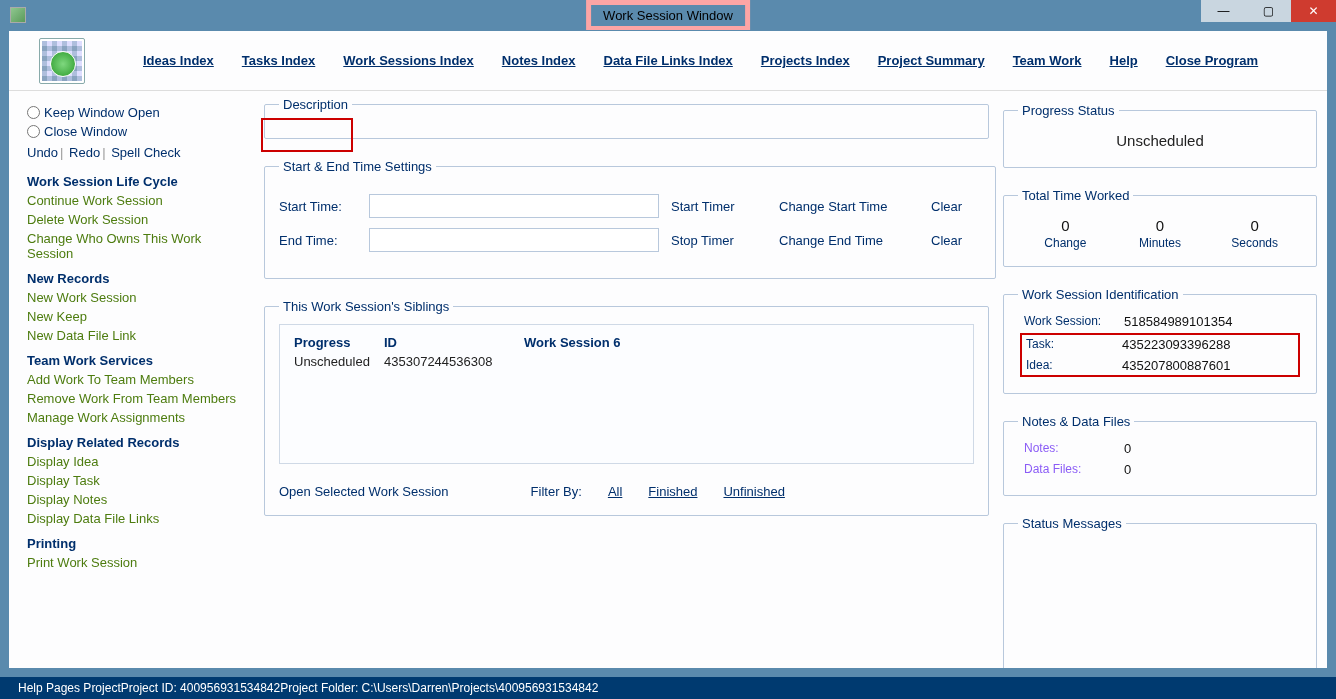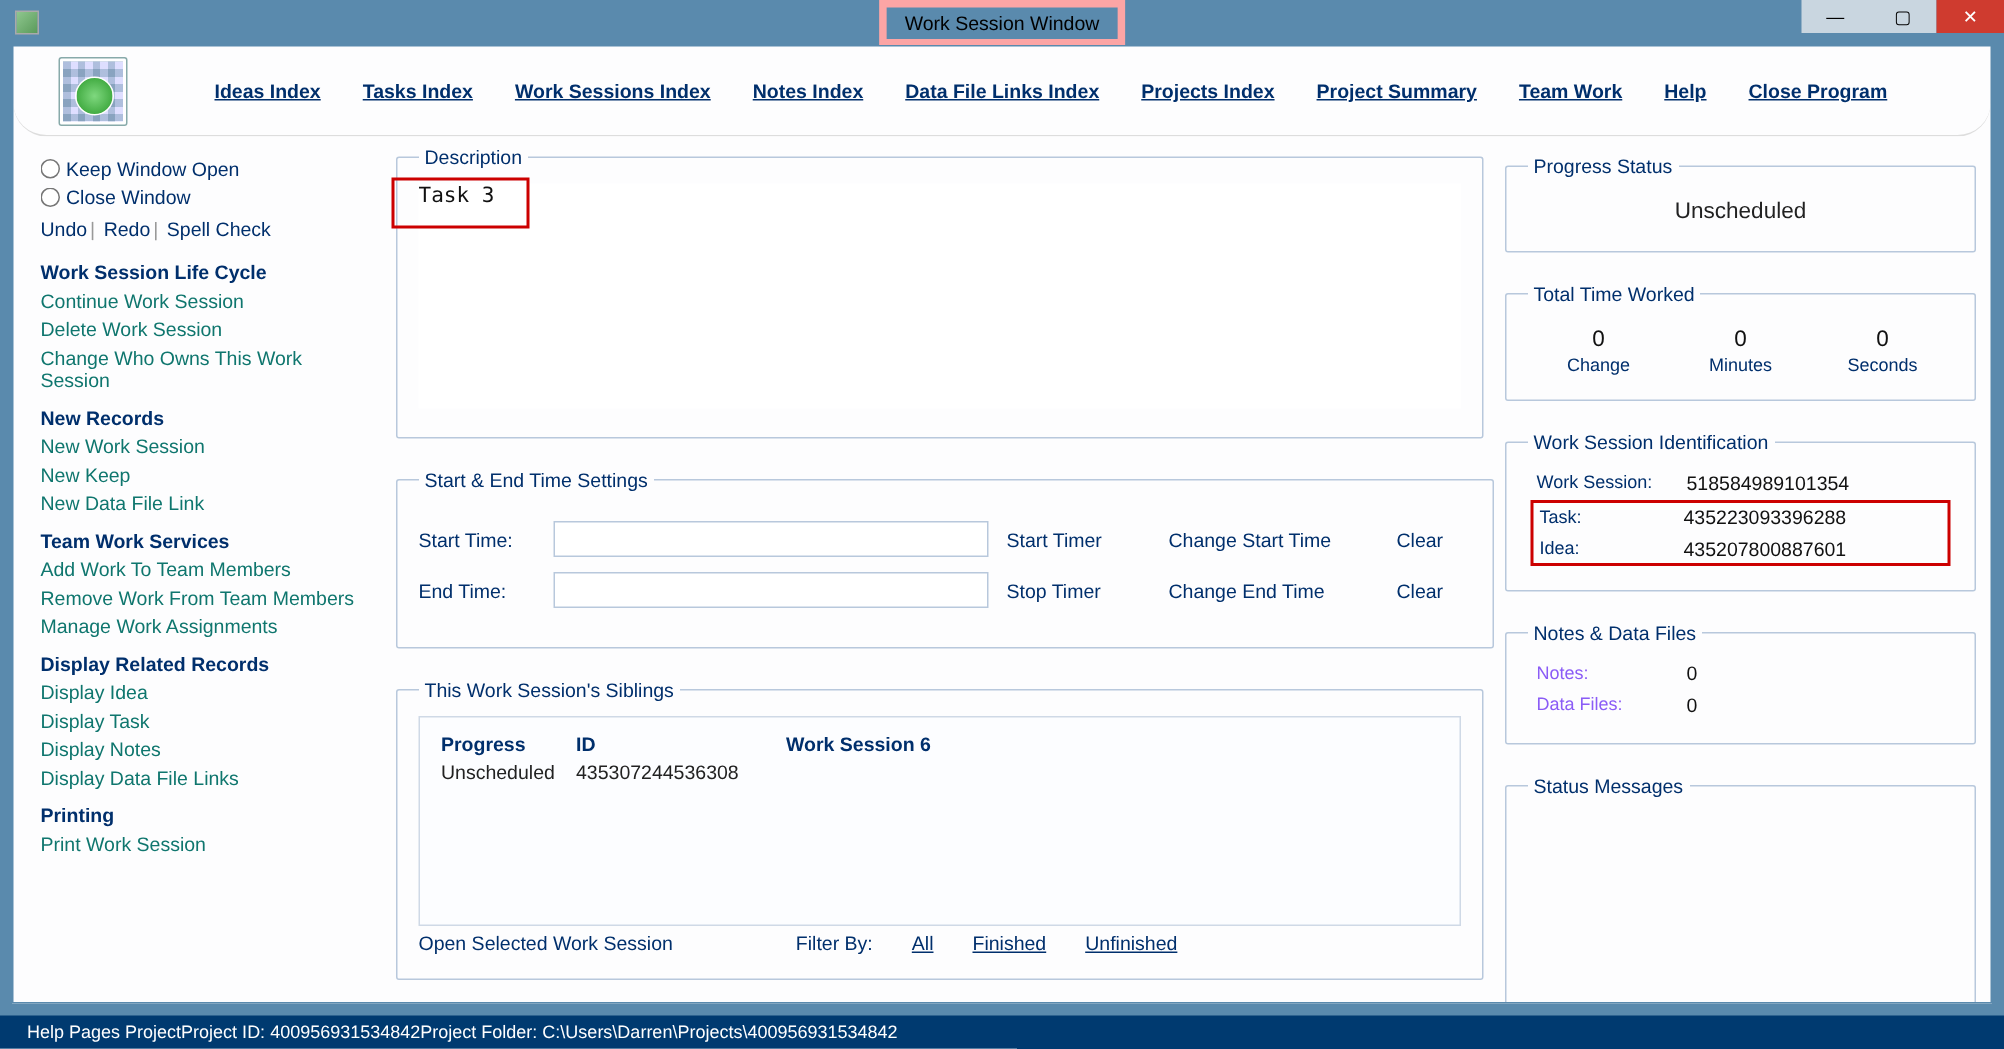--- a/index.html
+++ b/index.html
@@ -7,55 +7,55 @@
 
   .titlebar { height: 30px; background: #5a8aad; display: flex; align-items: center; position: relative; }
   .titlebar-icon { width: 16px; height: 16px; margin: 0 6px 0 10px; background: linear-gradient(135deg,#8fc78f,#5a9a5a); border:1px solid #aaa; }
   .titlebar-title { position:absolute; left:50%; transform:translateX(-50%); font-size:13px; color:#000; border:5px solid #fca5a5; padding:3px 12px; }
   .win-controls { position:absolute; right:0; top:0; height:22px; display:flex; }
   .win-btn { width:45px; height:22px; display:flex; align-items:center; justify-content:center; font-family:Arial; }
   .win-btn.min { background:#c9d6e0; } .win-btn.max { background:#c9d6e0; } .win-btn.close { background:#cf3b2f; color:#fff; }
 
   .client { position:absolute; left:8px; top:30px; right:8px; bottom:30px; background:#fdfdfe; border:1px solid #5a8aad; display:flex; flex-direction:column; }
 
-  .menubar { height: 60px; display:flex; align-items:center; gap:28px; padding: 0 20px 0 30px; border-bottom:1px solid #ddd;border-radius:22px; }
+  .menubar { height: 60px; display:flex; align-items:center; gap:28px; padding: 0 20px 0 30px; border-bottom:1px solid #ddd; }
   .app-icon { width:46px; height:46px; background:#fff; border:1px solid #8aa; border-radius:2px; display:flex; align-items:center;justify-content:center; margin-right:30px; position:relative; }
   .app-icon .calgrid { width:40px;height:40px; background: repeating-linear-gradient(0deg,#bcd 0 5px,#eef 5px 10px), repeating-linear-gradient(90deg,#bcd 0 5px,#eef 5px 10px); background-blend-mode: multiply; position:relative;}
   .app-icon .clock { position:absolute; width:26px;height:26px; border-radius:50%; background:radial-gradient(circle,#7fd87f 0%,#2a9a2a 100%); top:12px; left:10px; border:1px solid #fff; }
   .menu-link { color:#002f6c; text-decoration:underline; font-size:13px; cursor:pointer; font-weight:700; }
 
   .workarea { flex:1; display:flex; overflow:hidden; }
   .sidebar { width:245px; padding:10px 6px 10px 18px; overflow:auto; }
   .sidebar .radio-row { display:flex; align-items:center; gap:4px; color:#002f6c; font-size:13px; margin:4px 0; }
   .sidebar .radio-row input { accent-color:#002f6c; }
   .small-links { color:#002f6c; margin:6px 0 14px; font-size:13px; }
   .small-links span { cursor:pointer; }
   .small-links .sep { color:#999; margin:0 2px; }
   .group-head { color:#002f6c; font-weight:700; margin:10px 0 4px; font-size:13px; }
-  .side-link { display:block; color:#0f766e; font-size:13px; margin:4px 0; cursor:pointer; }
+  .side-link { display:block; color:#4d7c0f; font-size:13px; margin:4px 0; cursor:pointer; }
 
   .center { flex:1; padding: 0 10px 10px 10px; overflow:auto; position:relative; }
   fieldset.panel { border:1px solid #b8c8dc; border-radius:2px; padding:10px 14px 16px 14px; margin:6px 0 20px 0; }
   fieldset.panel > legend { color:#002f6c; font-size:13px; padding:0 4px; font-weight:400; }
 
   .desc-box { width:100%; height:150px; border:none; outline:none; font-size:14px; color:#111; resize:none; }
   .desc-highlight { position:absolute; border:2px solid #c00; pointer-events:none; }
 
   .time-row { display:flex; align-items:center; gap:12px; margin:10px 0; }
   .time-label { width:78px; color:#002f6c; font-size:13px; }
   .time-input { width:290px; height:24px; border:1px solid #b8c8dc; background:#fff; }
   .time-link { color:#002f6c; font-size:13px; cursor:pointer; }
   .time-link.w1 { width:96px; } .time-link.w2 { width:140px; } .time-link.w3 { width:50px; }
 
   .siblings-table { width:100%; border:1px solid #cfd9e6; background:#fcfdff; min-height:140px; padding:10px 14px; }
   .st-head { display:flex; gap:0; color:#002f6c; font-weight:700; font-size:13px; margin-bottom:4px; }
   .st-row { display:flex; color:#222; font-size:13px; }
   .col-prog { width:90px; } .col-id { width:140px; } .col-name { flex:1; }
 
-  .sib-footer { display:flex; align-items:center; gap:26px; margin-top:4px; }
+  .sib-footer { display:flex; align-items:center; gap:26px; margin-top:20px; }
   .sib-footer .link { color:#002f6c; font-size:13px; cursor:pointer; }
   .sib-footer .lbl { color:#002f6c; font-size:13px; }
   .sib-footer .u { text-decoration:underline; }
 
   .rightcol { width:328px; padding:6px 10px 10px 4px; overflow:auto; }
   .status-val { text-align:center; font-size:15px; color:#222; padding:4px 0 2px; }
   .time-cols { display:flex; justify-content:space-around; text-align:center; margin-top:4px; }
   .time-cols .c { flex:1; color:#002f6c; font-size:12px; }
   .time-cols .c .num { font-size:15px; color:#111; display:block; margin-bottom:2px; }
 
@@ -140,21 +140,20 @@
       <span class="side-link">Display Notes</span>
       <span class="side-link">Display Data File Links</span>
 
       <div class="group-head">Printing</div>
       <span class="side-link">Print Work Session</span>
     </div>
 
     <div class="center">
       <fieldset class="panel" style="position:relative;">
         <legend>Description</legend>
-        <textarea class="desc-box" style="">Task 3</textarea>
         <div class="desc-highlight" style="left:-4px; top:6px; width:92px; height:34px;"></div>
       </fieldset>
 
       <fieldset class="panel">
         <legend>Start &amp; End Time Settings</legend>
         <div class="time-row">
           <span class="time-label">Start Time:</span>
           <input class="time-input" value="" style="">
           <span class="time-link w1">Start Timer</span>
           <span class="time-link w2">Change Start Time</span>

